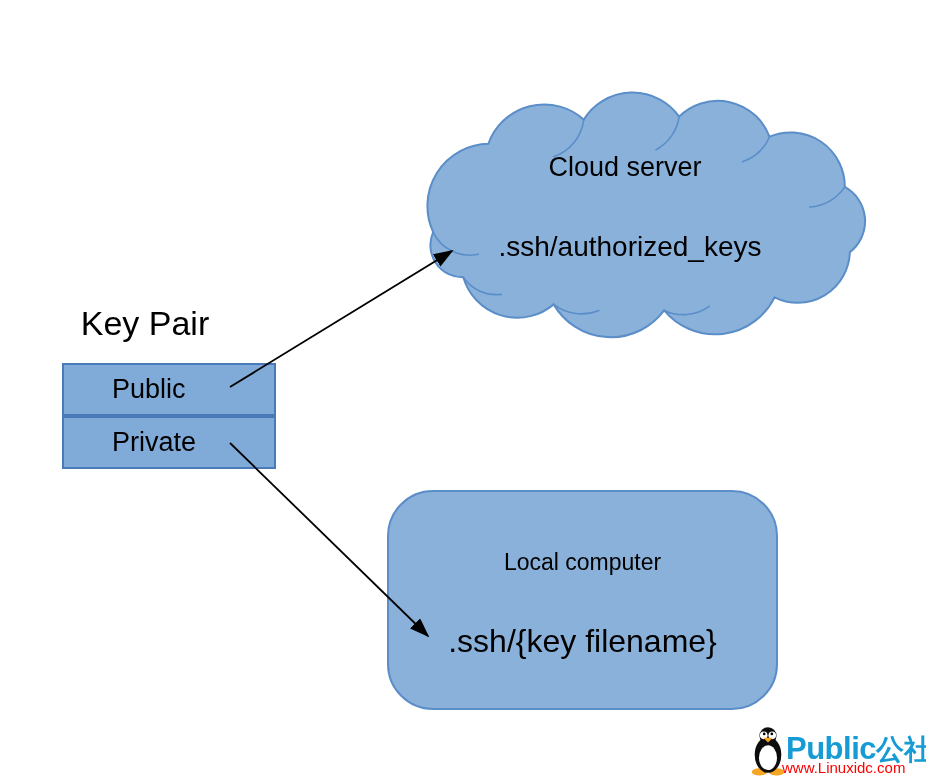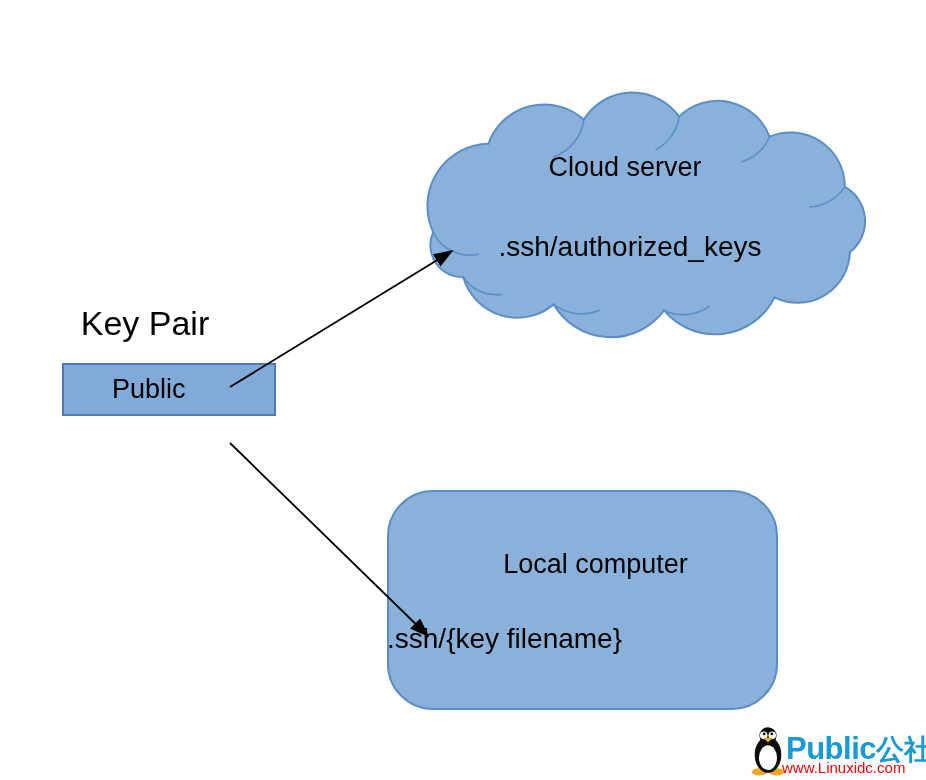--- a/index.html
+++ b/index.html
@@ -27,22 +27,22 @@
   #cloud-shape{left:393px;top:80px;overflow:visible;}
   #cloud-title{left:410px;top:152px;width:430px;text-align:center;font-size:27px;}
   #cloud-path{left:415px;top:231px;width:430px;text-align:center;font-size:28px;}
   
   #local-box{
     left:387px;top:490px;width:387px;height:216px;
     background:var(--shape-fill,#8ab1da);
     border:2px solid var(--shape-border,#5b8ec9);
     border-radius:46px;
   }
-  #local-title{left:387px;top:549px;width:391px;text-align:center;font-size:27px;margin-left:13px;}
-  #local-path{left:387px;top:623px;width:391px;font-size:28px;}
+  #local-title{left:387px;top:549px;width:391px;text-align:center;font-size:23px;}
+  #local-path{left:387px;top:623px;width:391px;text-align:center;font-size:32px;}
   
   #arrows-layer{left:0;top:0;pointer-events:none;}
   
   #logo{left:748px;top:723px;width:178px;height:57px;}
   #tux-icon{position:absolute;left:1px;top:2px;}
   #logo-brand{
     position:absolute;left:38px;top:8px;white-space:nowrap;
     color:var(--logo-blue,#169bd5);font-weight:bold;
   }
   #logo-brand .brand-main{font-size:31px;letter-spacing:-0.5px;}
@@ -83,20 +83,21 @@
   </svg>
   <div id="cloud-title" class="abs">Cloud server</div>
   <div id="cloud-path" class="abs">.ssh/authorized_keys</div>
 
   <div id="local-box" class="abs"></div>
   <div id="local-title" class="abs">Local computer</div>
   <div id="local-path" class="abs">.ssh/{key filename}</div>
 
   <div id="key-pair-label" class="abs">Key Pair</div>
   <div id="public-key-box" class="abs key-box">Public</div>
+  <div id="private-key-box" class="abs key-box">Private</div>
 
   <svg id="arrows-layer" class="abs" width="926" height="780" viewBox="0 0 926 780">
     <defs>
       <marker id="arrowhead" markerWidth="13" markerHeight="10" refX="10" refY="4" orient="auto">
         <path d="M0,0 L11,4 L0,8 Z" style="fill:var(--arrow-color,#000)"></path>
       </marker>
     </defs>
     <line style="stroke:var(--arrow-color,#000);stroke-width:1.8" marker-end="url(#arrowhead)" x1="230" y1="387" x2="452" y2="251"></line>
     <line style="stroke:var(--arrow-color,#000);stroke-width:1.8" marker-end="url(#arrowhead)" x1="230" y1="443" x2="428" y2="636"></line>
   </svg>

